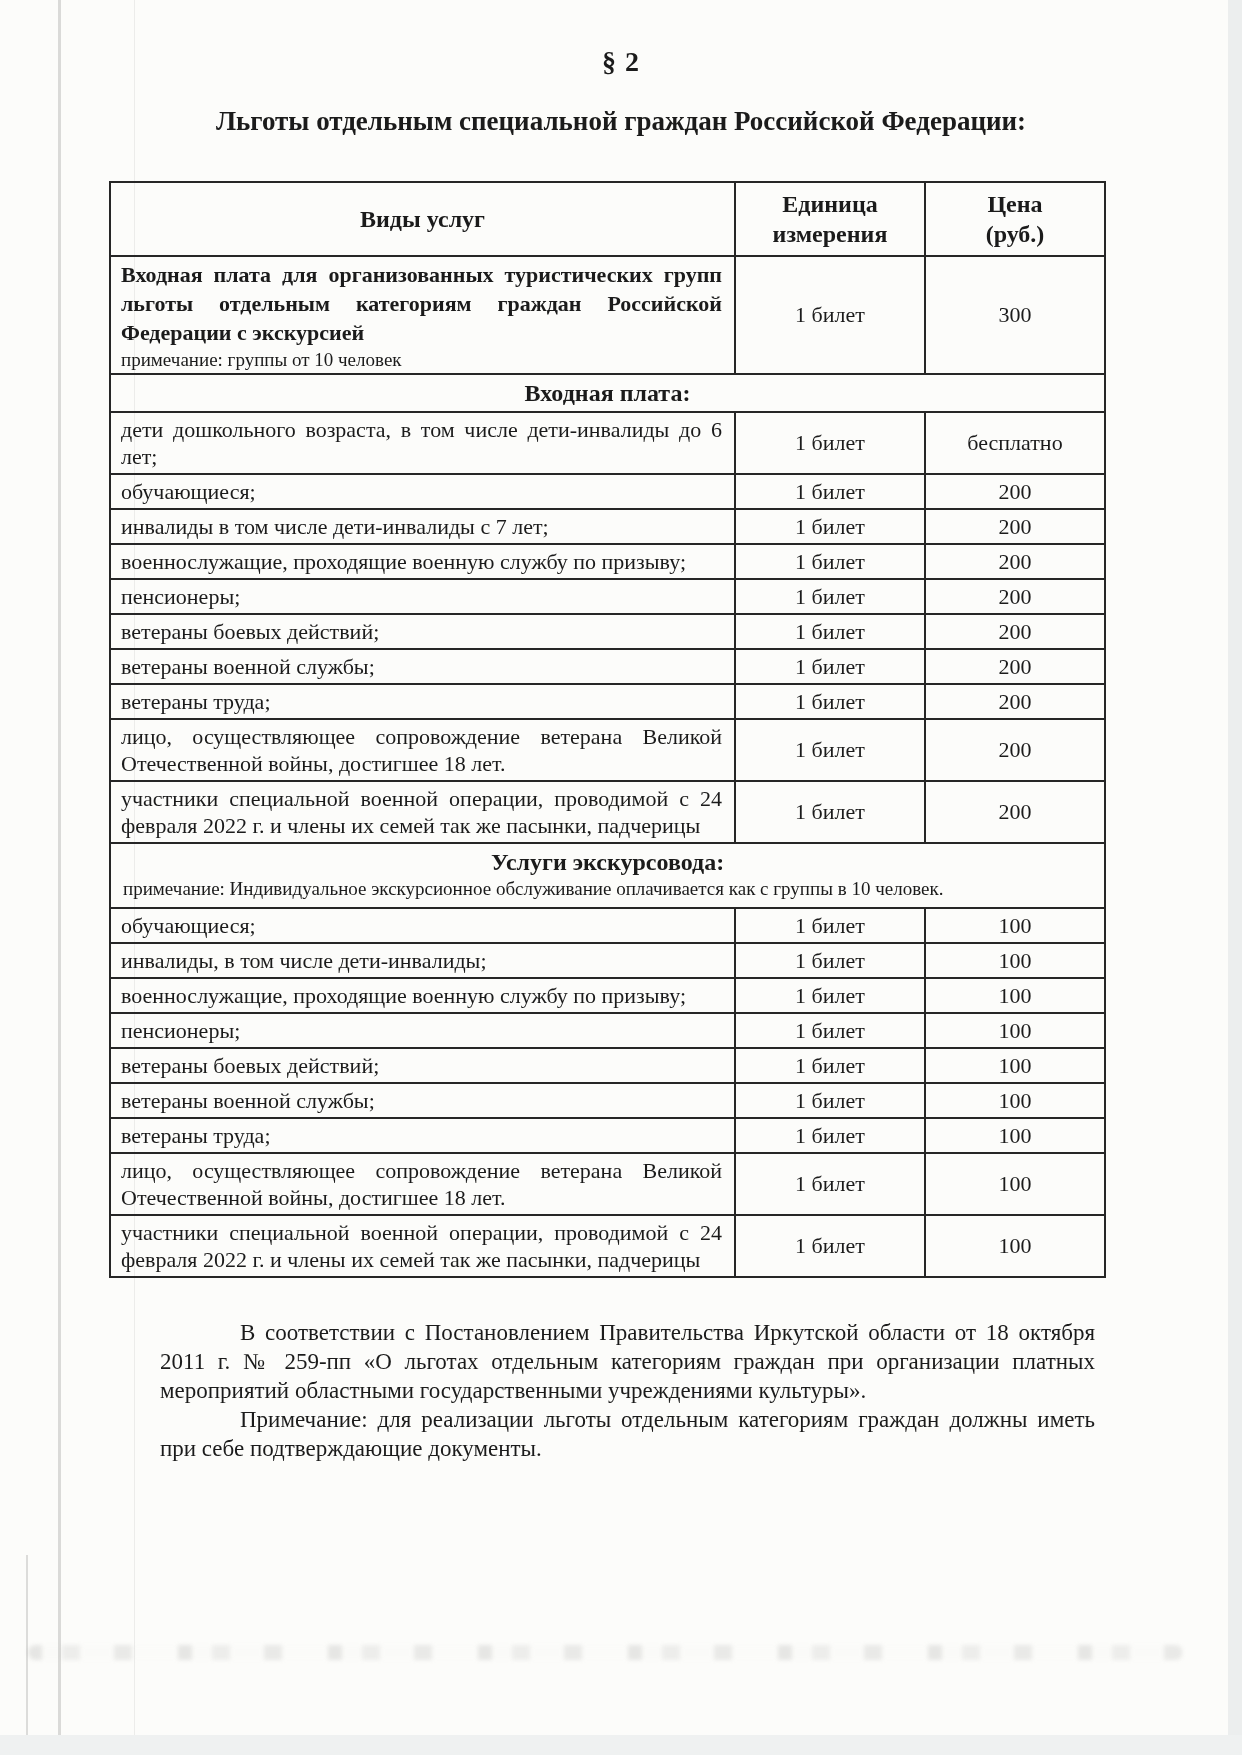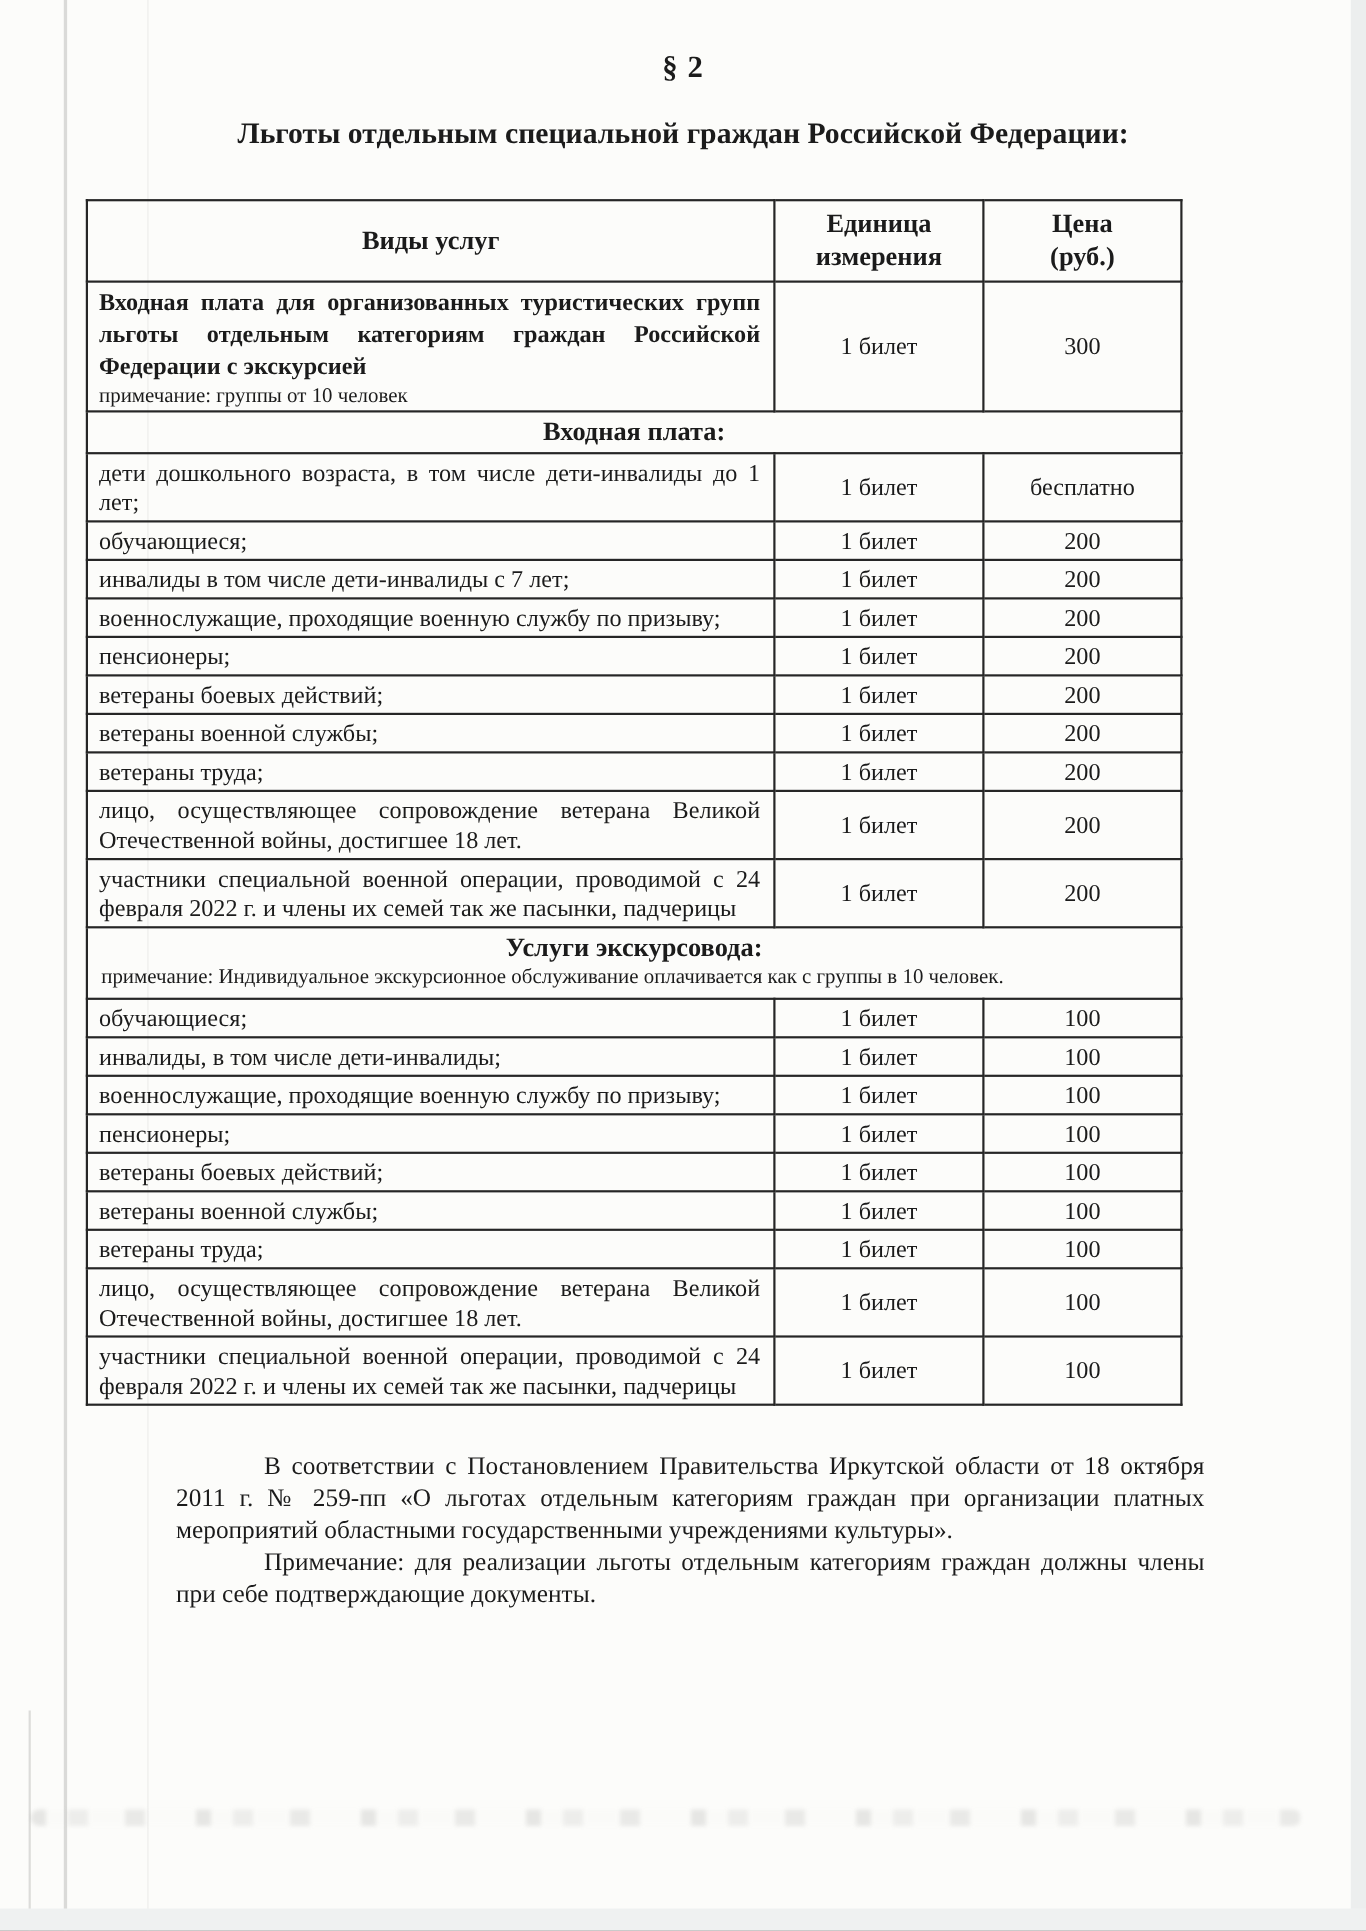--- a/index.html
+++ b/index.html
@@ -31,21 +31,21 @@
   .content { position:absolute; left:0; top:0; width:1242px; }
   .sec-mark {
     margin:46px 0 0 0; text-align:center;
     font-size:28px; font-weight:bold; letter-spacing:1px;
   }
   .doc-title {
     margin:28px 40px 0 40px; text-align:center;
     font-size:27px; font-weight:bold;
   }
   table.price-table {
-    margin:44px 0 0 78px;
+    margin:44px 0 0 109px;
     width:995px;
     border-collapse:collapse;
     table-layout:fixed;
   }
   .price-table col.c1 { width:625px; }
   .price-table col.c2 { width:190px; }
   .price-table col.c3 { width:180px; }
   .price-table th, .price-table td {
     border:2px solid #262626;
     vertical-align:middle;
@@ -128,21 +128,21 @@
             <td class="unit-cell">1 билет</td>
             <td class="price-cell">300</td>
           </tr>
           <tr>
             <td colspan="3" class="section-cell">
               <div class="section-title">Входная плата:</div>
             </td>
           </tr>
           <tr>
             <td class="service-cell">
-              <div class="service-text">дети дошкольного возраста, в том числе дети-инвалиды до 1 лет;</div>
+              <div class="service-text">дети дошкольного возраста, в том числе дети-инвалиды до 6 лет;</div>
             </td>
             <td class="unit-cell">1 билет</td>
             <td class="price-cell">бесплатно</td>
           </tr>
           <tr>
             <td class="service-cell">
               <div class="service-text">обучающиеся;</div>
             </td>
             <td class="unit-cell">1 билет</td>
             <td class="price-cell">200</td>
@@ -270,17 +270,17 @@
               <div class="service-text">участники специальной военной операции, проводимой с 24 февраля 2022 г. и члены их семей так же пасынки, падчерицы</div>
             </td>
             <td class="unit-cell">1 билет</td>
             <td class="price-cell">100</td>
           </tr>
         </tbody>
     </table>
 
     <div class="footer-block">
       <p>В соответствии с Постановлением Правительства Иркутской области от 18 октября 2011 г. № 259-пп «О льготах отдельным категориям граждан при организации платных мероприятий областными государственными учреждениями культуры».</p>
-      <p>Примечание: для реализации льготы отдельным категориям граждан должны члены при себе подтверждающие документы.</p>
+      <p>Примечание: для реализации льготы отдельным категориям граждан должны иметь при себе подтверждающие документы.</p>
     </div>
 
   </div>
 </div>
 
 </body></html>

